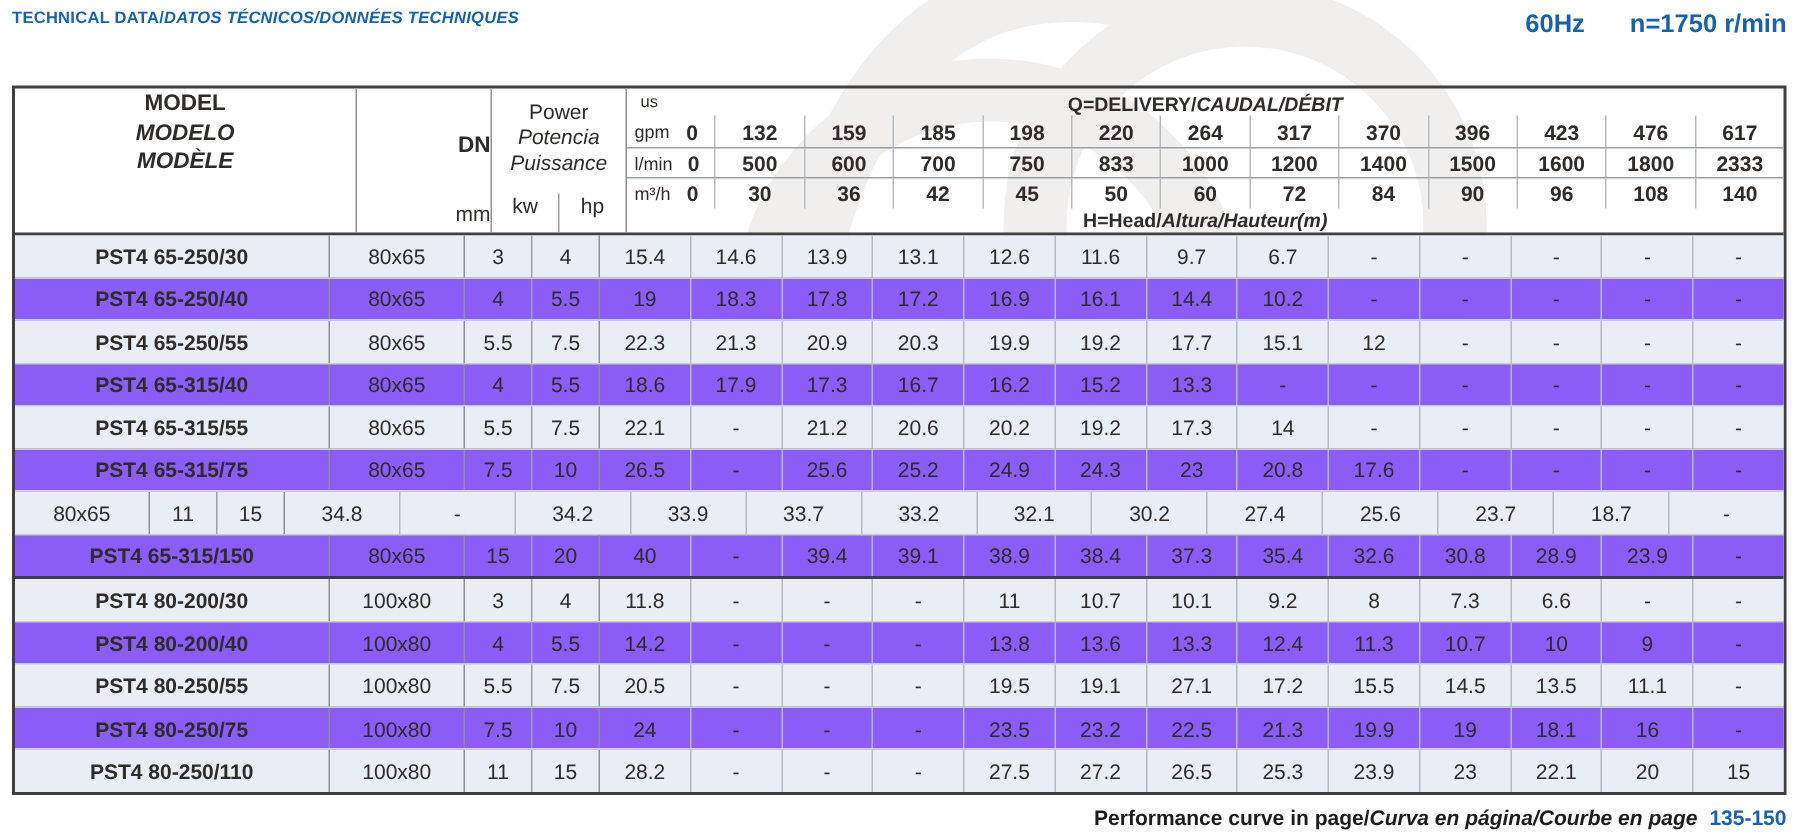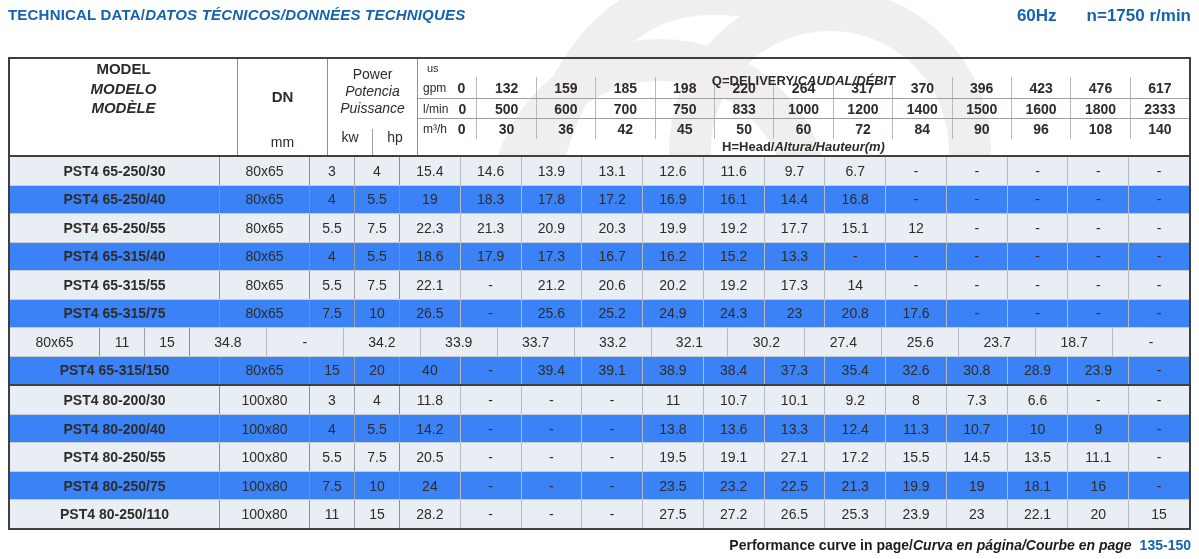--- a/index.html
+++ b/index.html
@@ -13,21 +13,21 @@
   }
   html,body{margin:0;padding:0;}
   body{
     width:1199px;height:559px;position:relative;overflow:hidden;
     background:#ffffff;color:var(--text);
     font-family:"Liberation Sans", sans-serif;
   }
   .watermark{position:absolute;top:0;left:0;z-index:0;}
   .page-title{
     position:absolute;top:6px;left:8px;z-index:2;
-    font-size:15px;font-weight:bold;color:var(--accent);letter-spacing:.2px;
+    font-size:11px;font-weight:bold;color:var(--accent);letter-spacing:.2px;
   }
   .page-title .intl{font-style:italic;}
   .top-right{
     position:absolute;top:6px;right:8px;z-index:2;display:flex;gap:30px;
     font-size:17px;font-weight:bold;color:var(--accent);
   }
   .dtable{
     position:absolute;left:8px;top:57px;width:1183px;height:473px;z-index:1;
     border:2px solid var(--border-dark);box-sizing:border-box;
     display:flex;flex-direction:column;background:transparent;
@@ -35,53 +35,53 @@
   
   .thead{flex:0 0 96px;display:flex;border-bottom:2px solid var(--border-dark);box-sizing:border-box;}
   .model-h{
     width:228px;box-sizing:border-box;border-right:1px solid var(--border-major);
     display:flex;flex-direction:column;align-items:center;justify-content:flex-start;
     font-weight:bold;font-size:15px;line-height:1.3;
   }
   .model-h .intl{font-style:italic;}
   .dn-h{
     width:90px;box-sizing:border-box;border-right:1px solid var(--border-major);
-    display:flex;flex-direction:column;align-items:center;
+    display:flex;flex-direction:column;align-items:flex-end;
   }
   .dn-h .dn-label{flex:1;display:flex;align-items:center;font-weight:bold;font-size:15px;}
   .dn-h .dn-unit{font-size:14px;padding-bottom:5px;}
   .power-h{
     width:90px;box-sizing:border-box;border-right:1px solid var(--border-major);
     display:flex;flex-direction:column;align-items:stretch;
   }
   .power-lines{flex:1;text-align:center;font-weight:normal;font-size:14px;line-height:1.22;padding-top:7px;}
   .power-lines .intl{font-style:italic;}
   .kwhp{display:flex;height:26px;}
   .kwhp .u{flex:1;text-align:center;font-size:14px;box-sizing:border-box;}
   .kwhp .u.hp{border-left:1px solid #9aa0a6;}
   .q-head{flex:1;display:flex;flex-direction:column;position:relative;}
-  .q-title-row{height:18px;position:relative;text-align:center;font-weight:bold;font-size:13px;padding-top:14px;box-sizing:border-box;}
+  .q-title-row{height:18px;position:relative;text-align:center;font-weight:bold;font-size:13px;padding-top:3px;box-sizing:border-box;}
   .q-title-row .intl{font-style:italic;}
   .us-label{position:absolute;left:9px;top:4px;font-weight:normal;font-size:11px;line-height:1;}
   .q-row{display:flex;box-sizing:border-box;border-bottom:1px solid #9aa0a8;}
   .q-row.r-gpm{height:22px;}
   .q-row.r-lmin{height:20px;}
   .q-row.r-m3h{height:20px;border-bottom:none;}
   .q-cell{
     flex:1;display:flex;align-items:center;justify-content:center;
     font-weight:bold;font-size:14px;box-sizing:border-box;border-left:1px solid var(--border-minor);
   }
   .q-unit-cell{flex:1;display:flex;align-items:center;box-sizing:border-box;}
   .q-unit-label{font-size:12px;padding-left:5px;line-height:1;white-space:nowrap;}
   .q-unit-value{flex:1;text-align:center;font-weight:bold;font-size:14px;}
   .q-head-title{height:16px;text-align:center;font-weight:bold;font-size:13px;line-height:15px;}
   .q-head-title .intl{font-style:italic;}
   
   .tbody{flex:1;display:flex;flex-direction:column;}
-  .trow{flex:1;display:flex;border-top:1px solid var(--border-row);box-sizing:border-box;background:#3b82f6;}
+  .trow{flex:1;display:flex;border-top:1px solid var(--border-row);box-sizing:border-box;background:#8b5cf6;}
   .trow:first-child{border-top:none;}
   .trow.shade{background:var(--row-shade);}
   .trow.group-start{border-top:2px solid var(--border-dark);}
   .bcell{
     display:flex;align-items:center;justify-content:center;
     font-size:14px;box-sizing:border-box;
   }
   .bcell.mcell{width:210px;font-weight:bold;border-right:1px solid var(--border-major);}
   .bcell.dcell{width:90px;border-right:1px solid var(--border-major);text-align:center;}
   .bcell.kcell{width:45px;border-right:1px solid #9aa0a6;}
@@ -233,21 +233,21 @@
         <div class="bcell dcell">80x65</div>
         <div class="bcell kcell">4</div>
         <div class="bcell hpcell">5.5</div>
         <div class="bcell qcell first">19</div>
         <div class="bcell qcell">18.3</div>
         <div class="bcell qcell">17.8</div>
         <div class="bcell qcell">17.2</div>
         <div class="bcell qcell">16.9</div>
         <div class="bcell qcell">16.1</div>
         <div class="bcell qcell">14.4</div>
-        <div class="bcell qcell">16.8</div>
+        <div class="bcell qcell">10.2</div>
         <div class="bcell qcell">-</div>
         <div class="bcell qcell">-</div>
         <div class="bcell qcell">-</div>
         <div class="bcell qcell">-</div>
         <div class="bcell qcell">-</div>
       </div>
       <div class="trow shade">
         <div class="bcell mcell">PST4 65-250/55</div>
         <div class="bcell dcell">80x65</div>
         <div class="bcell kcell">5.5</div>

